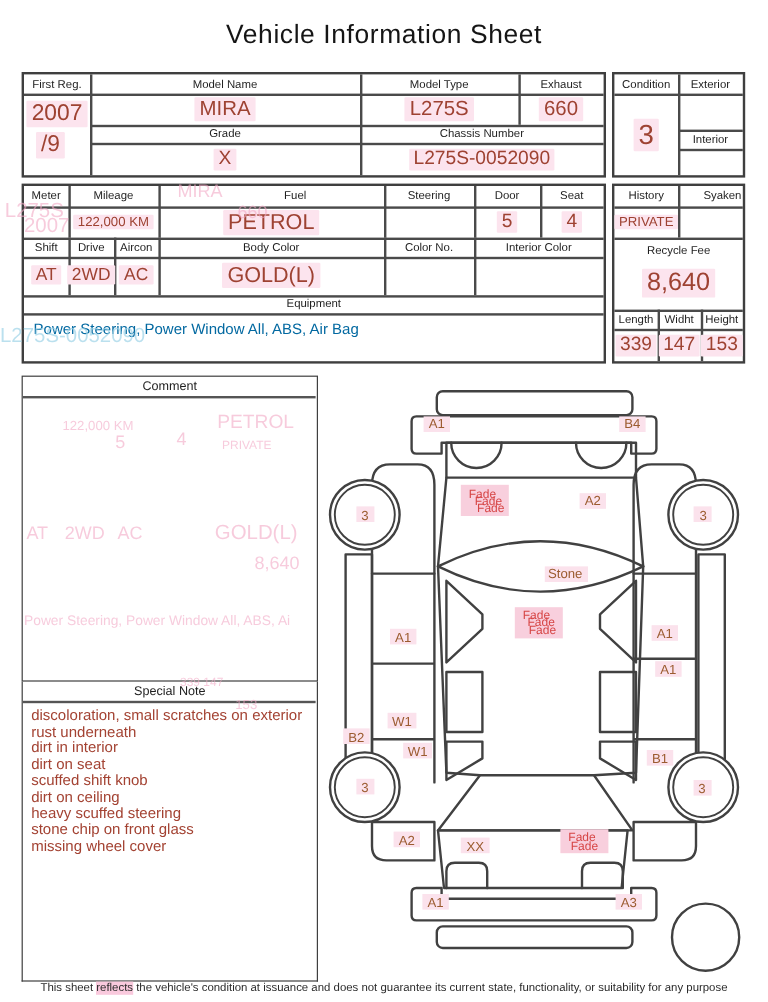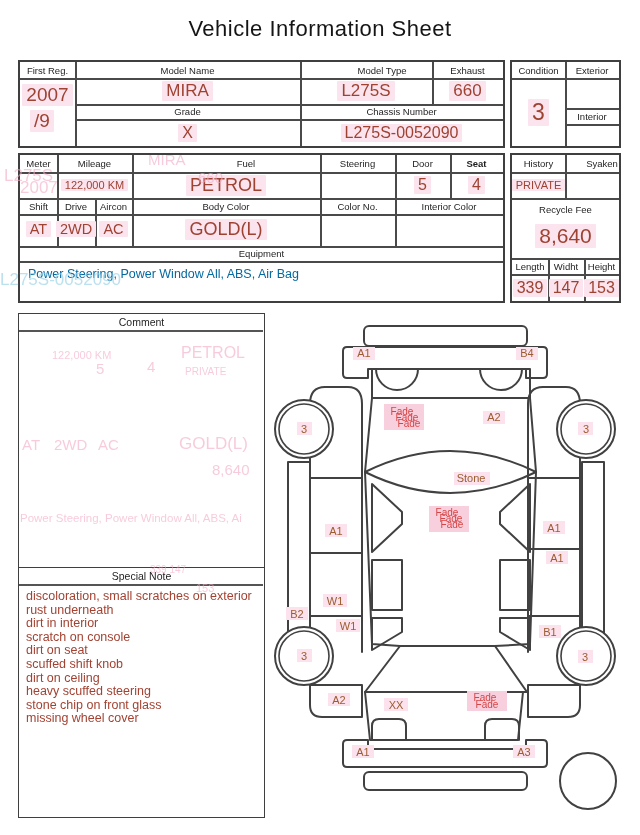--- a/index.html
+++ b/index.html
@@ -42,21 +42,21 @@
 
   <div class="box" style="left:18px;top:60px;width:487px;height:88px;">
     <div class="vline" style="left:55px;top:0;height:84px;"></div>
     <div class="vline" style="left:280px;top:0;height:84px;"></div>
     <div class="vline" style="left:412px;top:0;height:42px;"></div>
     <div class="hline" style="left:0;top:16px;width:483px;"></div>
     <div class="hline" style="left:55px;top:42px;width:428px;"></div>
     <div class="hline" style="left:55px;top:57px;width:428px;"></div>
     <div class="hdr" style="left:0;top:0;width:55px;height:16px;">First Reg.</div>
     <div class="hdr" style="left:55px;top:0;width:225px;height:16px;">Model Name</div>
-    <div class="hdr" style="left:280px;top:0;width:132px;height:16px;padding-left:16px;">Model Type</div>
+    <div class="hdr" style="left:280px;top:0;width:132px;height:16px;">Model Type</div>
     <div class="hdr" style="left:412px;top:0;width:71px;height:16px;">Exhaust</div>
     <div class="val" style="left:0;top:16px;width:55px;height:34px;font-size:19px;">
         <span>2007</span>
       </div>
     <div class="val" style="left:0;top:48px;width:44px;height:22px;font-size:19px;">
         <span>/9</span>
       </div>
     <div class="val" style="left:55px;top:16px;width:225px;height:26px;font-size:17px;">
         <span>MIRA</span>
       </div>
@@ -103,21 +103,21 @@
     <div class="vline" style="left:300px;top:43px;height:48px;"></div>
     <div class="vline" style="left:375px;top:43px;height:48px;"></div>
     <div class="hline" style="left:0;top:59px;width:483px;"></div>
     <div class="hline" style="left:0;top:91px;width:483px;"></div>
     <div class="hline" style="left:0;top:106px;width:483px;"></div>
     <div class="hdr" style="left:0;top:0;width:37px;height:17px;">Meter</div>
     <div class="hdr" style="left:37px;top:0;width:75px;height:17px;">Mileage</div>
     <div class="hdr" style="left:112px;top:0;width:188px;height:17px;padding-left:20px;">Fuel</div>
     <div class="hdr" style="left:300px;top:0;width:75px;height:17px;">Steering</div>
     <div class="hdr" style="left:375px;top:0;width:55px;height:17px;">Door</div>
-    <div class="hdr" style="left:430px;top:0;width:53px;height:17px;font-weight:bold;">Seat</div>
+    <div class="hdr" style="left:430px;top:0;width:53px;height:17px;">Seat</div>
     <div class="val" style="left:37px;top:17px;width:75px;height:26px;font-size:11px;">
         <span>122,000 KM</span>
       </div>
     <div class="val" style="left:112px;top:17px;width:188px;height:26px;font-size:18px;">
         <span>PETROL</span>
       </div>
     <div class="val" style="left:375px;top:17px;width:55px;height:26px;font-size:16px;">
         <span>5</span>
       </div>
     <div class="val" style="left:430px;top:17px;width:53px;height:26px;font-size:16px;">
@@ -181,21 +181,20 @@
     <div class="hline" style="left:0;top:16px;width:244px;background:#555;"></div>
   </div>
 
   <div class="box" style="left:18px;top:568px;width:247px;height:250px;border-width:1.5px;border-top-width:0;">
     <div class="panel-hdr">Special Note</div>
     <div class="hline" style="left:0;top:16px;width:244px;background:#555;"></div>
     <div class="abs" style="left:7px;top:22px;width:232px;">
       <div class="note-line">discoloration, small scratches on exterior</div>
       <div class="note-line">rust underneath</div>
       <div class="note-line">dirt in interior</div>
-      <div class="note-line">scratch on console</div>
       <div class="note-line">dirt on seat</div>
       <div class="note-line">scuffed shift knob</div>
       <div class="note-line">dirt on ceiling</div>
       <div class="note-line">heavy scuffed steering</div>
       <div class="note-line">stone chip on front glass</div>
       <div class="note-line">missing wheel cover</div>
     </div>
   </div>
 
   <svg class="abs" style="left:268px;top:312px;" width="372" height="510" viewBox="0 0 372 510">
@@ -306,14 +305,15 @@
   <div class="ghost" style="left:185px;top:366px;font-size:10px;">PRIVATE</div>
   <div class="ghost" style="left:22px;top:436px;font-size:15px;">AT</div>
   <div class="ghost" style="left:54px;top:436px;font-size:15px;">2WD</div>
   <div class="ghost" style="left:98px;top:436px;font-size:15px;">AC</div>
   <div class="ghost" style="left:179px;top:434px;font-size:17px;">GOLD(L)</div>
   <div class="ghost" style="left:212px;top:461px;font-size:15px;">8,640</div>
   <div class="ghost" style="left:20px;top:512px;font-size:11.5px;width:244px;overflow:hidden;">Power Steering, Power Window All, ABS, Ai</div>
   <div class="ghost" style="left:150px;top:564px;font-size:10px;">339  147</div>
   <div class="ghost" style="left:196px;top:582px;font-size:11px;">153</div>
 
+  <div class="disclaimer"><span>This sheet </span><span class="hlw">reflects</span><span> the vehicle's condition at issuance and does not guarantee its current state, functionality, or suitability for any purpose</span></div>
 
 </div>
 
 </body></html>

